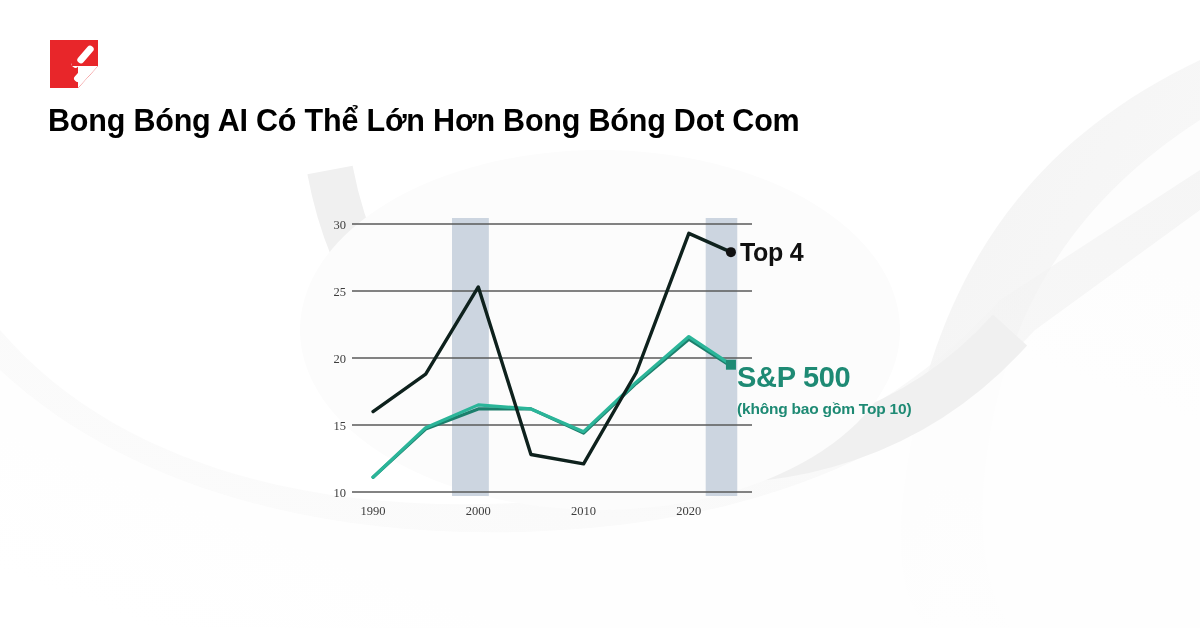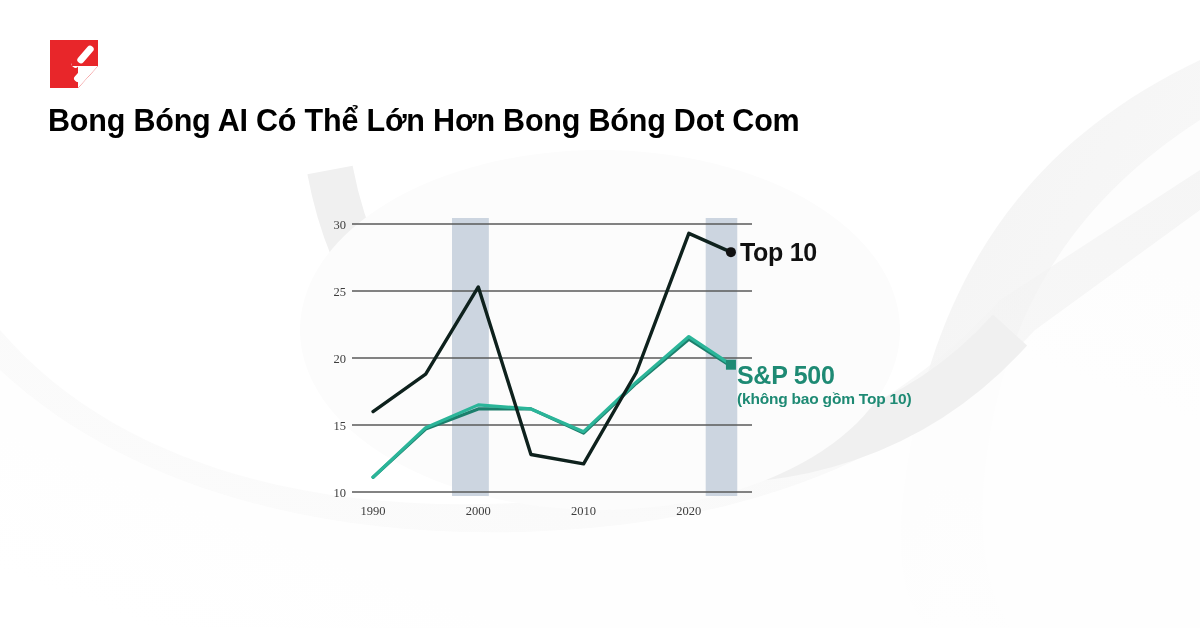--- a/index.html
+++ b/index.html
@@ -37,22 +37,22 @@
 
   .legend-top10{
     position:absolute;left:740px;top:238px;z-index:6;
     font-size:25px;font-weight:700;color:#111111;letter-spacing:-0.3px;
     font-family:"Liberation Sans", sans-serif;
   }
   .legend-sp{
     position:absolute;left:737px;top:362px;z-index:6;
     font-family:"Liberation Sans", sans-serif;
   }
-  .legend-sp .l1{font-size:25px;font-weight:700;color:#1E8A74;letter-spacing:-0.3px;line-height:1.04;}
-  .legend-sp .l2{font-size:15.5px;font-weight:700;color:#1E8A74;letter-spacing:-0.2px;margin-top:2px;}
+  .legend-sp .l1{font-size:29px;font-weight:700;color:#1E8A74;letter-spacing:-0.3px;line-height:1.04;}
+  .legend-sp .l2{font-size:15.5px;font-weight:700;color:#1E8A74;letter-spacing:-0.2px;margin-top:8px;}
 </style>
 </head>
 <body>
 
 <div id="stage">
 
   <svg class="bg-layer" viewBox="0 0 1200 628" preserveAspectRatio="none" aria-hidden="true">
     <defs>
       <linearGradient id="gA" x1="0" y1="0" x2="1" y2="1">
         <stop offset="0%" stop-color="#f3f3f3"></stop>
@@ -122,19 +122,19 @@
 
       <polyline id="series-2" fill="none" stroke="#1C7F6C" stroke-width="3.2" stroke-linejoin="round" stroke-linecap="round" points="373.05263157894734,477.26 425.6842105263158,429.02 478.3157894736842,408.92 530.9473684210526,408.92 583.578947368421,433.03999999999996 636.2105263157895,383.46 688.8421052631579,339.24 730.9473684210526,366.04"></polyline>
       <polyline id="series-1" fill="none" stroke="#2BB599" stroke-width="3.2" stroke-linejoin="round" stroke-linecap="round" points="373.05263157894734,477.26 425.6842105263158,427.68 478.3157894736842,404.9 530.9473684210526,408.92 583.578947368421,431.7 636.2105263157895,382.12 688.8421052631579,336.55999999999995 730.9473684210526,364.7"></polyline>
       <polyline id="series-0" fill="none" stroke="#0E211D" stroke-width="3.4" stroke-linejoin="round" stroke-linecap="round" points="373.05263157894734,411.6 425.6842105263158,374.08 478.3157894736842,286.98 530.9473684210526,454.48 583.578947368421,463.86 636.2105263157895,372.74 688.8421052631579,233.38 730.9473684210526,252.14000000000001"></polyline>
 
       <circle id="marker-top10" r="5" fill="#111111" cx="730.9473684210526" cy="252.14000000000001"></circle>
       <rect id="marker-sp500" width="10" height="10" fill="#1E8A74" x="725.9473684210526" y="359.7"></rect>
     </svg>
   </div>
 
-  <div class="legend-top10">Top 10</div>
+  <div class="legend-top10">Top 4</div>
   <div class="legend-sp">
     <div class="l1">S&amp;P 500</div>
     <div class="l2">(không bao gồm Top 10)</div>
   </div>
 
 </div>
 
 </body></html>

